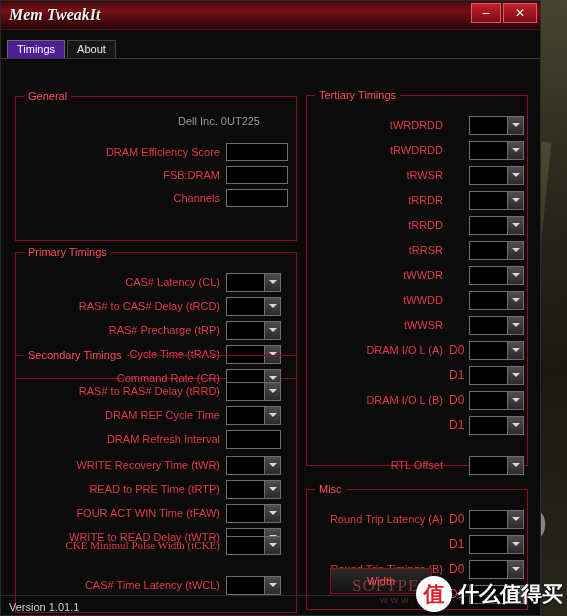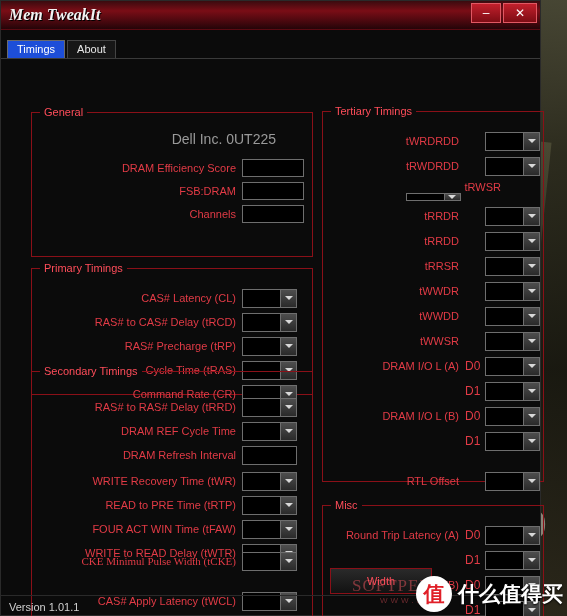--- a/index.html
+++ b/index.html
@@ -73,28 +73,28 @@
     border-bottom:1px solid #3a3a3a;
     background:#0b0b0b;
   }
   .tab{
     font-size:11px;color:#e8e8e8;
     background:#171717;
     border:1px solid #444;border-bottom:none;
     padding:2px 9px 3px 9px;
     box-sizing:border-box;
   }
-  .tab.active{background:#1d4ed8;border-color:#6a6a6a;color:#fff;}
+  .tab.active{background:#4c1d95;border-color:#6a6a6a;color:#fff;}
 
   
   #content{position:relative;height:560px;}
   fieldset.grp{
     position:absolute;
     border:1px solid #8a1018;
-    margin:16px;padding:0;
+    margin:0;padding:0;
     background:transparent;
   }
   fieldset.grp > legend{
     font-size:11px;color:#ff4d5a;
     margin-left:8px;padding:0 4px;
   }
   .row{
     position:absolute;
     display:flex;align-items:center;
     height:20px;
@@ -128,21 +128,21 @@
     border-left:1px solid #6e6e6e;
     display:flex;align-items:center;justify-content:center;
   }
   .combo .arrow i{
     display:block;width:0;height:0;
     border-left:4px solid transparent;
     border-right:4px solid transparent;
     border-top:4px solid #d8d8d8;
   }
   .ro-label{
-    font-size:14px;color:#9a9a9a;
+    font-size:11px;color:#9a9a9a;
     position:absolute;
     text-align:right;
   }
 
   
   #apply-button{
     position:absolute;left:329px;top:567px;width:100px;height:24px;
     background:linear-gradient(180deg,#2a2a2a,#121212);
     border:1px solid #8a1018;
     color:#ff4d5a;font-size:11px;
@@ -348,21 +348,21 @@
       <div class="row" style="left:0;top:174px;width:280px;font-family:Liberation Serif, serif;">
         <div class="lbl" style="width:204px;">CKE Minimul Pulse Width (tCKE)</div>
         <div class="combo" style="margin-left:6px;">
           <div class="fld"></div>
           <div class="arrow">
               <i></i>
             </div>
         </div>
       </div>
       <div class="row" style="left:0;top:214px;width:280px;">
-        <div class="lbl" style="width:204px;">CAS# Apply Latency (tWCL)</div>
+        <div class="lbl" style="width:204px;">CAS# Time Latency (tWCL)</div>
         <div class="combo" style="margin-left:6px;">
           <div class="fld"></div>
           <div class="arrow">
               <i></i>
             </div>
         </div>
       </div>
     </fieldset>
 
     <fieldset class="grp" style="left:305px;top:30px;width:220px;height:375px;">
@@ -381,21 +381,21 @@
       <div class="row" style="left:0;top:39px;width:220px;">
         <div class="lbl" style="width:136px;">tRWDRDD</div>
         <div class="sublbl"></div>
         <div class="combo">
           <div class="fld"></div>
           <div class="arrow">
               <i></i>
             </div>
         </div>
       </div>
-      <div class="row" style="left:0;top:64px;width:220px;flex-direction:column;">
+      <div class="row" style="left:0;top:64px;width:220px;">
         <div class="lbl" style="width:136px;">tRWSR</div>
         <div class="sublbl"></div>
         <div class="combo">
           <div class="fld"></div>
           <div class="arrow">
               <i></i>
             </div>
         </div>
       </div>
       <div class="row" style="left:0;top:89px;width:220px;">

